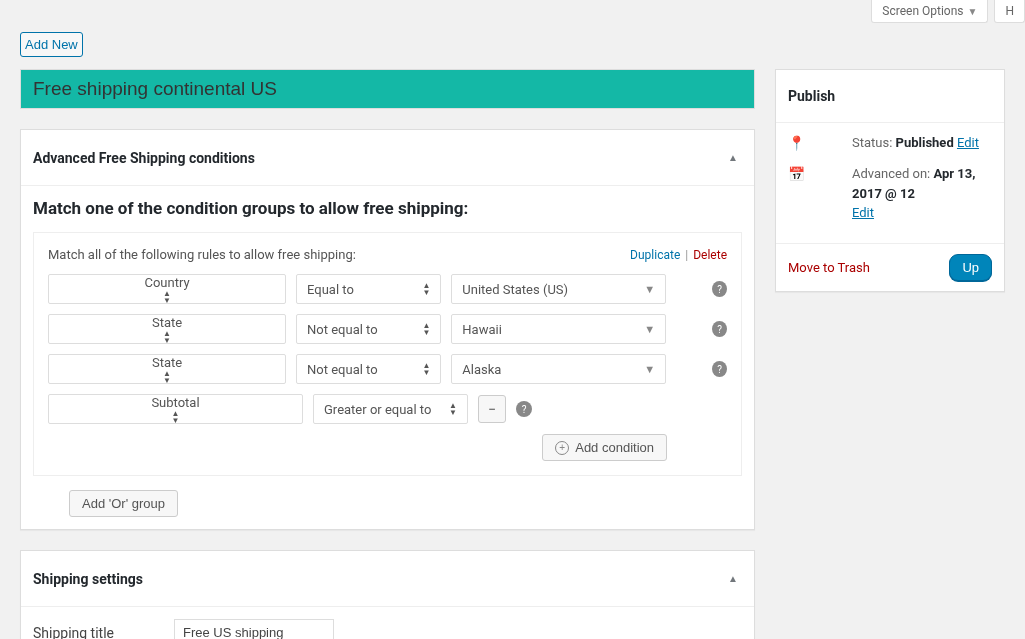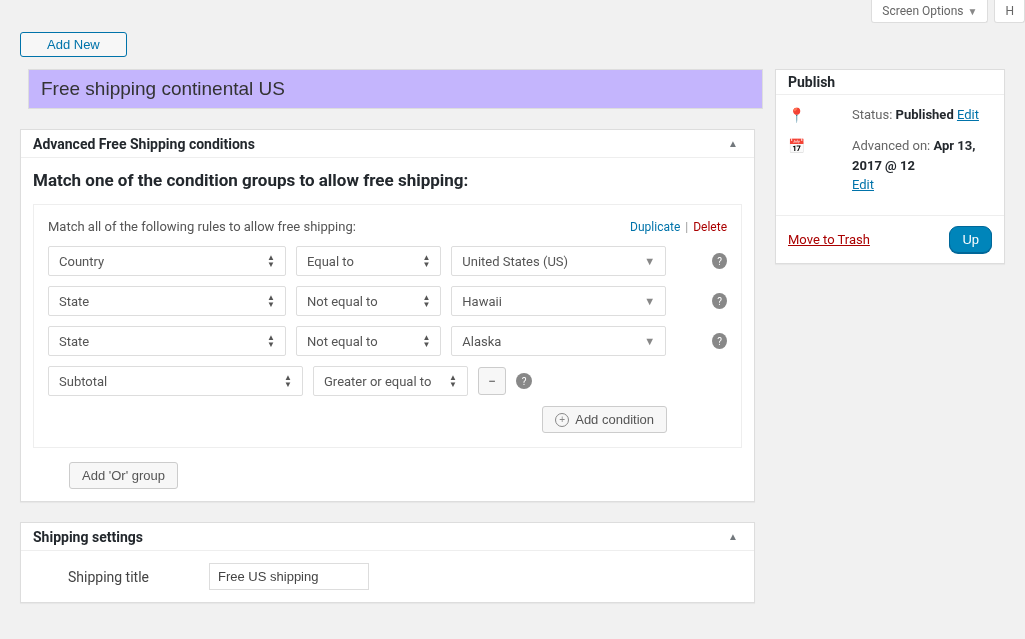--- a/index.html
+++ b/index.html
@@ -41,52 +41,51 @@
     h1 {
       font-size: 23px;
       font-weight: 400;
       color: #23282d;
     }
     .add-new-btn {
       border: 1px solid #0073aa;
       background: #f7f7f7;
       color: #0073aa;
       border-radius: 3px;
-      padding: 4px 26px;
+      padding: 4px 4px;
       font-size: 13px;
       cursor: pointer;
     }
     .layout {
       display: flex;
       gap: 20px;
       padding: 0 20px;
     }
     .main-col { flex: 1; min-width: 0; }
     .side-col { width: 230px; flex-shrink: 0; }
     .title-input {
       width: 100%;
       font-size: 19px;
       padding: 8px 12px;
       border: 1px solid #ddd;
-      background: #c4b5fd;
+      background: #14b8a6;
       margin-bottom: 20px;
       color: #333;
-      margin-left: 8px;
     }
     .postbox {
       background: #fff;
       border: 1px solid #ddd;
       box-shadow: 0 1px 1px rgba(0,0,0,.04);
       margin-bottom: 20px;
     }
     .postbox-header {
       display: flex;
       justify-content: space-between;
       align-items: center;
-      padding: 4px 12px;
+      padding: 18px 12px;
       border-bottom: 1px solid #eee;
     }
     .postbox-header h2 {
       font-size: 14px;
       font-weight: 700;
       color: #23282d;
     }
     .toggle-arrow {
       color: #72777c;
       font-size: 10px;
@@ -127,21 +126,21 @@
       border: 1px solid #ddd;
       background: #fff;
       border-radius: 2px;
       padding: 0 10px;
       display: flex;
       align-items: center;
       justify-content: space-between;
       font-size: 13px;
       color: #555;
     }
-    .c-field { width: 255px; cursor: pointer; }
+    .c-field { width: 255px; cursor: pointer; flex-direction: column; }
     .c-op { width: 155px; cursor: pointer; }
     .c-val { width: 230px; cursor: pointer; }
     .c-val-input { width: 230px; outline: none; }
     .c-val-input input {
       border: none;
       width: 100%;
       height: 100%;
       font-size: 13px;
       color: #555;
       outline: none;
@@ -222,21 +221,21 @@
       font-size: 13px;
       color: #555;
       cursor: pointer;
       margin-left: 36px;
     }
     .settings-row {
       display: flex;
       align-items: center;
       gap: 60px;
     }
-    .settings-label { font-size: 14px; color: #444; margin-left: 35px; }
+    .settings-label { font-size: 14px; color: #444; }
     .settings-input {
       border: 1px solid #ddd;
       padding: 5px 8px;
       font-size: 13px;
       color: #444;
       width: 160px;
     }
     
     .pub-body { padding: 10px 12px; font-size: 13px; }
     .pub-line {
@@ -250,21 +249,21 @@
     .pub-line .dashicon { color: #888; font-size: 14px; width: 16px; flex-shrink: 0; }
     .pub-line strong { color: #23282d; font-weight: 700; }
     .edit-link { color: #0073aa; text-decoration: underline; cursor: pointer; }
     .pub-footer {
       border-top: 1px solid #eee;
       padding: 10px 12px;
       display: flex;
       justify-content: space-between;
       align-items: center;
     }
-    .trash-link { color: #a00; text-decoration: underline; cursor: pointer; font-size: 13px; text-align: center; }
+    .trash-link { color: #a00; cursor: pointer; font-size: 13px; text-align: center; }
     .update-btn {
       background: #0085ba;
       border: 1px solid #006799;
       color: #fff;
       padding: 5px 12px;
       border-radius: 9px;
       font-size: 13px;
       cursor: pointer;
       box-shadow: 0 1px 0 #006799;
     }

